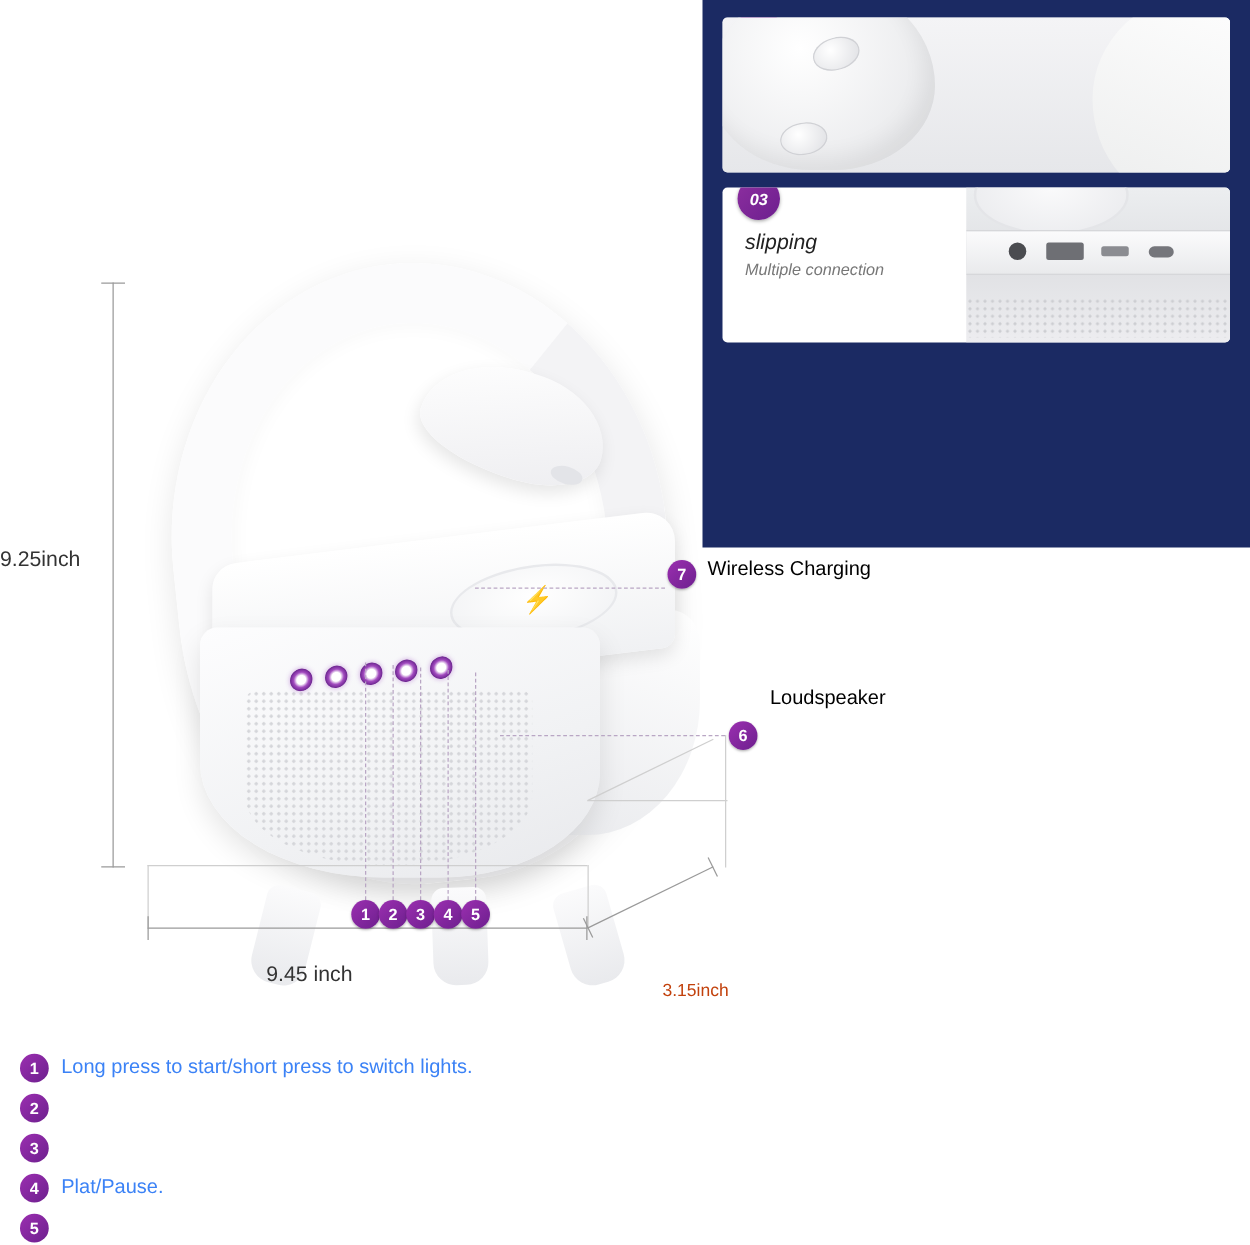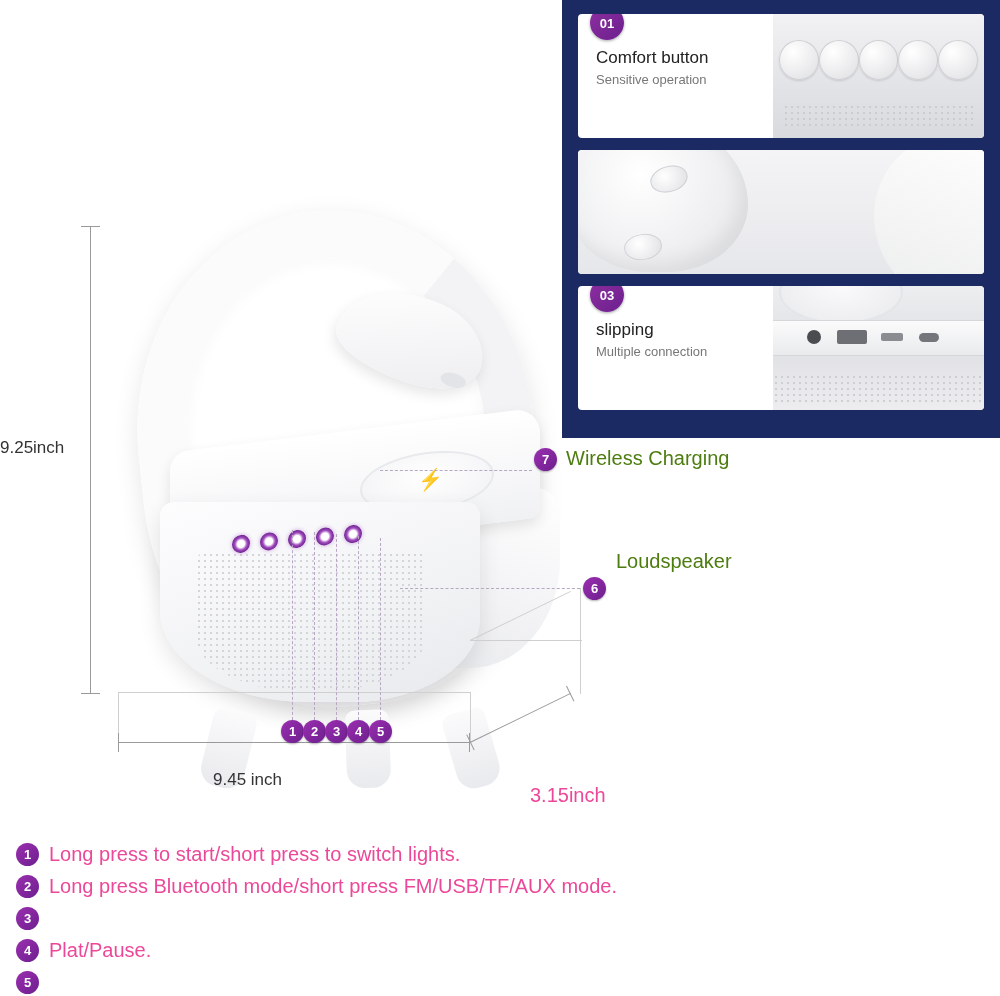--- a/index.html
+++ b/index.html
@@ -22,21 +22,21 @@
   }
   .feature-card{
     position:relative;
     background:#ffffff;
     border-radius:4px;
     height:124px;
     margin-bottom:12px;
     display:flex;
     overflow:hidden;
   }
-  .feature-card:last-child{margin-bottom:16px;}
+  .feature-card:last-child{margin-bottom:16px;font-style:italic;}
   .fc-text{
     width:48%;
     box-sizing:border-box;
     padding:34px 0 0 18px;
   }
   .fc-title{font-size:17px;color:#222;line-height:1.15;}
   .fc-sub{font-size:13px;color:#777;margin-top:4px;}
   .fc-badge{
     position:absolute;left:12px;top:-8px;
     width:34px;height:34px;border-radius:50%;
@@ -215,83 +215,66 @@
   .dim-h:after{right:0;}
   .dim-h-label{position:absolute;left:213px;top:770px;font-size:17px;color:#333;}
 
   .dim-d{
     position:absolute;left:470px;top:742px;width:112px;height:1px;background:#9a9a9a;
     transform:rotate(-26deg);transform-origin:left center;
   }
   .dim-d:before,.dim-d:after{content:"";position:absolute;top:-8px;height:17px;width:1px;background:#9a9a9a;}
   .dim-d:before{left:0;}
   .dim-d:after{right:0;}
-  .dim-d-label{position:absolute;left:530px;top:784px;font-size:20px;color:#ec4899;}
+  .dim-d-label{position:absolute;left:530px;top:784px;font-size:14px;color:#c2410c;}
 
   .box-line{position:absolute;background:#cfcfcf;height:1px;}
   .bl1{left:118px;top:692px;width:352px;}
   .bl2{left:470px;top:640px;width:112px;transform:rotate(-26deg);transform-origin:left center;}
   .bl3{left:470px;top:692px;width:1px;height:50px;}
   .bl4{left:118px;top:692px;width:1px;height:50px;}
   .bl5{left:580px;top:588px;width:1px;height:106px;}
   .bl6{left:470px;top:640px;width:112px;}
 
   
   .badge{
     position:absolute;width:23px;height:23px;border-radius:50%;
     background:linear-gradient(135deg,#9b2fb0,#6d1f8e);
     color:#fff;font-size:13px;font-weight:bold;
     display:flex;align-items:center;justify-content:center;
     box-shadow:0 1px 2px rgba(0,0,0,.3);
   }
   .callout-label{
-    position:absolute;font-size:20px;color:#4d7c0f;
+    position:absolute;font-size:16px;color:#000000;
   }
   .lead{position:absolute;border-top:1px dashed #b9a6c4;}
   .lead-v{position:absolute;border-left:1px dashed #b9a6c4;}
 
   
   .legend{
     position:absolute;left:16px;top:838px;width:960px;
   }
   .legend-row{
     display:flex;align-items:center;gap:10px;height:32px;
   }
   .legend-badge{
     width:23px;height:23px;border-radius:50%;flex:0 0 23px;
     background:linear-gradient(135deg,#9b2fb0,#6d1f8e);
     color:#fff;font-size:13px;font-weight:bold;
     display:flex;align-items:center;justify-content:center;
   }
-  .legend-text{font-size:20px;color:#ec4899;}
+  .legend-text{font-size:16px;color:#3b82f6;}
 </style>
 </head>
 <body>
 
 <div class="root">
 
   <div class="feature-panel">
 
-    <div class="feature-card">
-      <div class="fc-badge">01</div>
-      <div class="fc-text">
-        <div class="fc-title">Comfort button</div>
-        <div class="fc-sub">Sensitive operation</div>
-      </div>
-      <div class="fc-img img01">
-        <div class="btnrow">
-          <div class="btn"></div>
-          <div class="btn"></div>
-          <div class="btn"></div>
-          <div class="btn"></div>
-          <div class="btn"></div>
-        </div>
-        <div class="grill"></div>
-      </div>
-    </div>
 
     <div class="feature-card">
       <div class="fc-badge">02</div>
       <div class="fc-img img02">
         <div class="edge"></div>
         <div class="body"></div>
         <div class="foot f1"></div>
         <div class="foot f2"></div>
       </div>
     </div>
@@ -377,21 +360,20 @@
   <div class="badge" style="left:347px;top:720px;">4</div>
   <div class="badge" style="left:369px;top:720px;">5</div>
 
   <div class="legend">
     <div class="legend-row">
       <div class="legend-badge">1</div>
       <div class="legend-text">Long press to start/short press to switch lights.</div>
     </div>
     <div class="legend-row">
       <div class="legend-badge">2</div>
-      <div class="legend-text">Long press Bluetooth mode/short press FM/USB/TF/AUX mode.</div>
     </div>
     <div class="legend-row">
       <div class="legend-badge">3</div>
     </div>
     <div class="legend-row">
       <div class="legend-badge">4</div>
       <div class="legend-text">Plat/Pause.</div>
     </div>
     <div class="legend-row">
       <div class="legend-badge">5</div>

